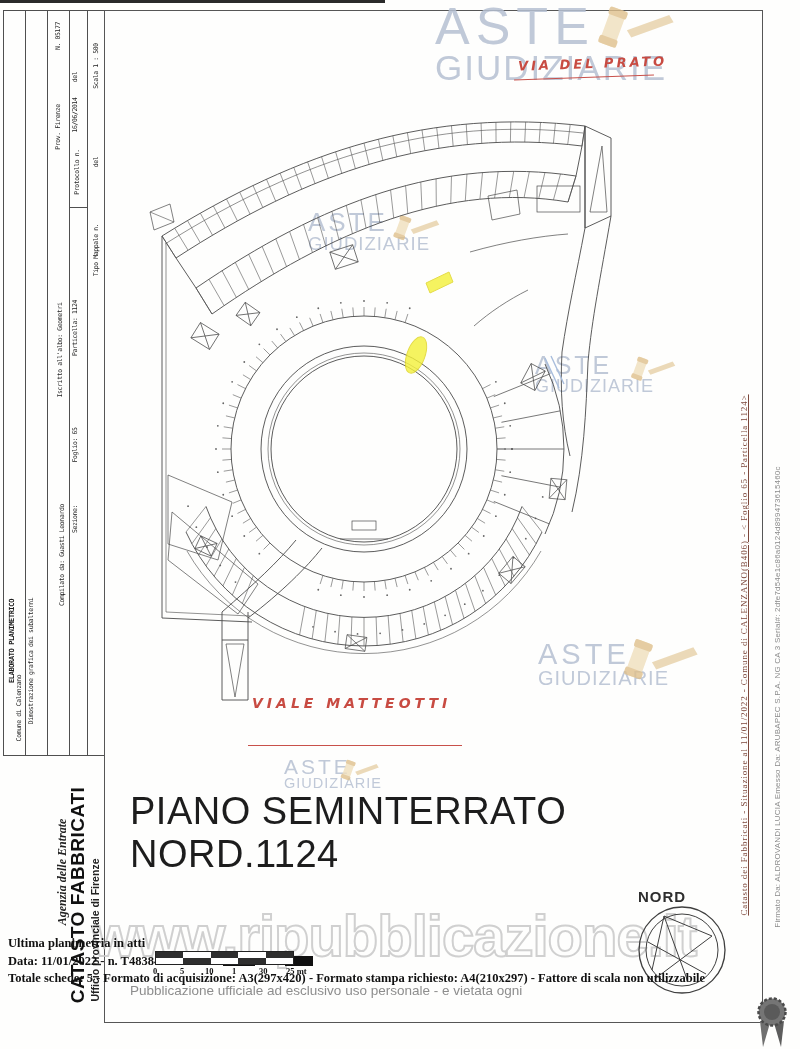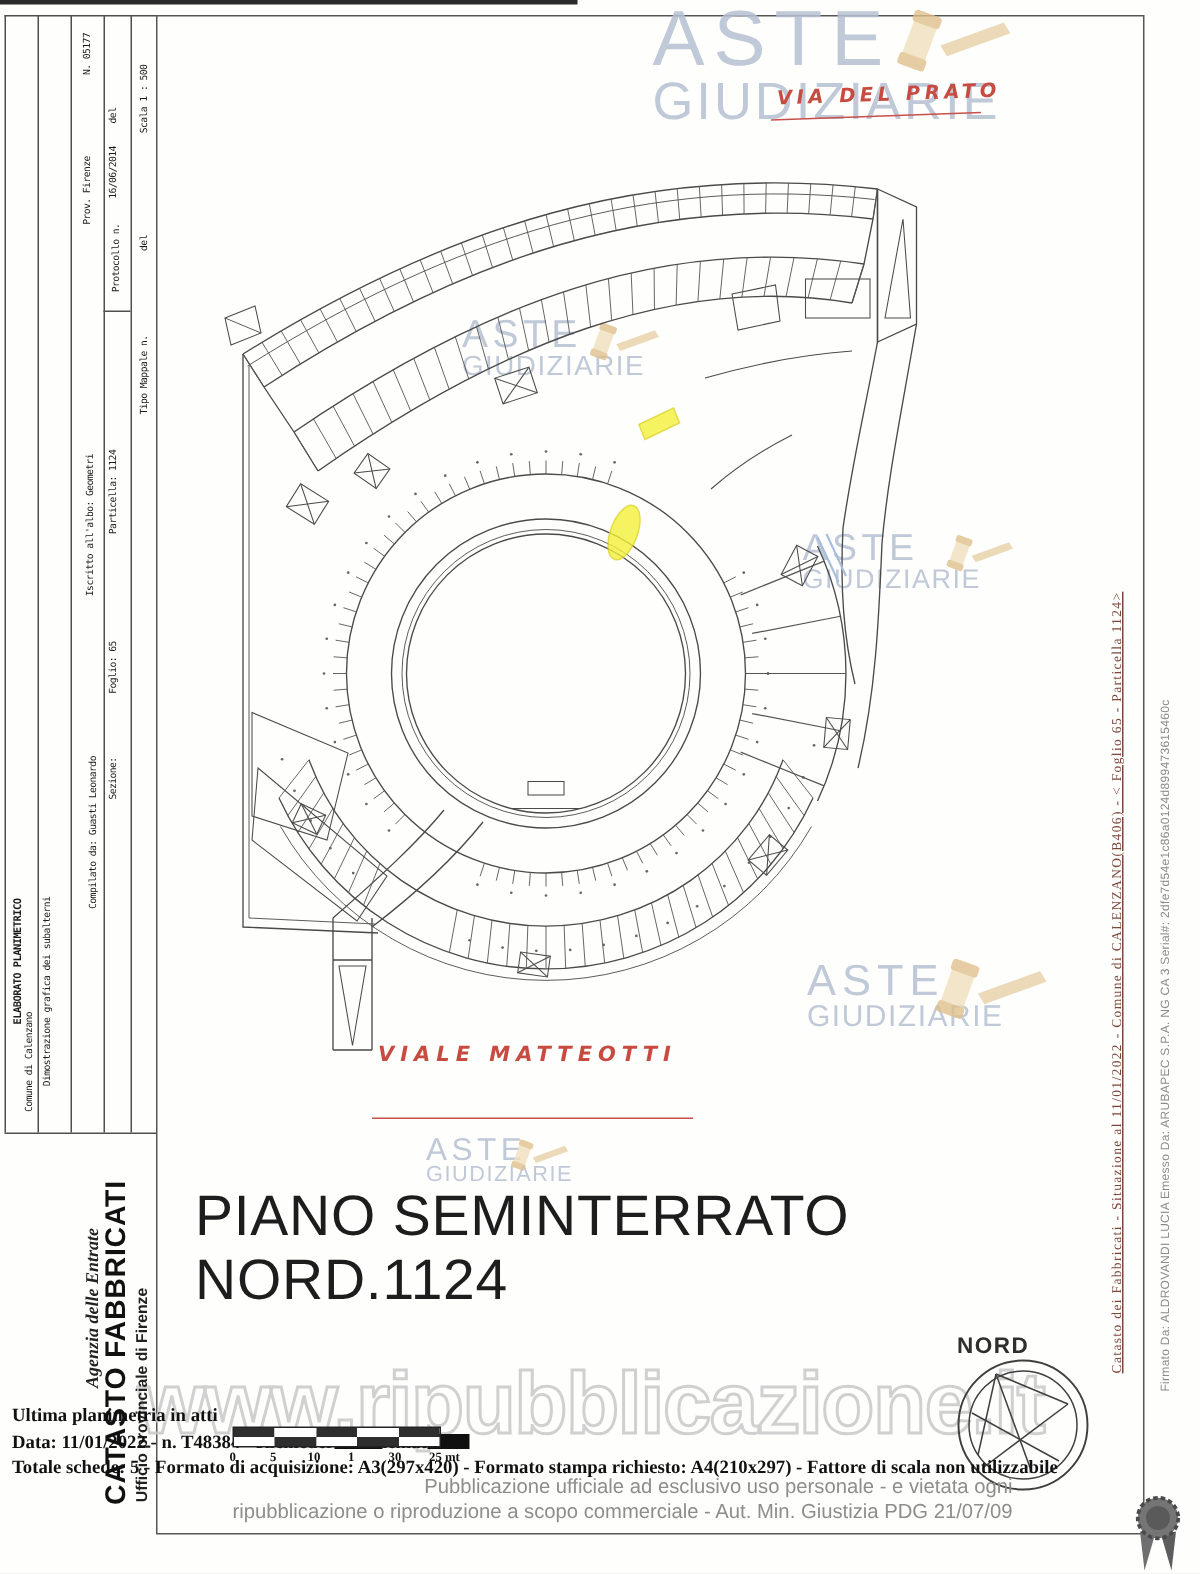--- a/index.html
+++ b/index.html
@@ -18,21 +18,21 @@
   .red{position:absolute;color:#c84b42;font-family:"DejaVu Sans",sans-serif;font-style:italic;
        font-weight:bold;white-space:nowrap}
   .rline{position:absolute;border-top:1.5px solid #c8504a;height:0}
   .serif{font-family:"Liberation Serif",serif}
   .foot{position:absolute;font-family:"Liberation Serif",serif;font-weight:bold;font-size:12.5px;color:#111;white-space:nowrap}
   .bar{display:inline-block;background:#101010;height:10px;vertical-align:-1px}
   .pltitle{position:absolute;font-family:"Liberation Sans",sans-serif;font-size:38px;color:#1d1d1d;
            letter-spacing:.5px;white-space:nowrap}
   .www{position:absolute;font-weight:bold;font-size:58px;letter-spacing:-1px;color:transparent;
        -webkit-text-stroke:2px #c9c9c9;white-space:nowrap;opacity:.85}
-  .disc{position:absolute;text-align:right;font-size:13.5px;line-height:17px;color:#8d8d8d;white-space:nowrap}
+  .disc{position:absolute;text-align:left;font-size:13.5px;line-height:17px;color:#8d8d8d;white-space:nowrap}
   .scalebar{position:absolute;border:1px solid #222}
   .scalebar .row{display:flex;height:6px}
   .scalebar .c{width:27.4px;height:6px}
   .dark{background:#2e2e2e}.lite{background:#fff}
   .slabels{position:absolute;font-family:"Liberation Serif",serif;font-weight:bold;font-size:8.5px;color:#111}
   .slabels span{position:absolute;white-space:nowrap}
 </style>
 </head>
 <body>
 
@@ -505,16 +505,15 @@
     <span style="left:-2px">0</span>
     <span style="left:25px">5</span>
     <span style="left:50px">10</span>
     <span style="left:77px">1</span>
     <span style="left:104px">30</span>
     <span style="left:131px">25 mt</span>
   </div>
 
   <div class="disc" style="left:130px;top:982px;width:545px">
     <div>Pubblicazione ufficiale ad esclusivo uso personale - e vietata ogni</div>
-    <div>ripubblicazione o riproduzione a scopo commerciale - Aut. Min. Giustizia PDG 21/07/09</div>
   </div>
 
 </div>
 
 </body></html>

